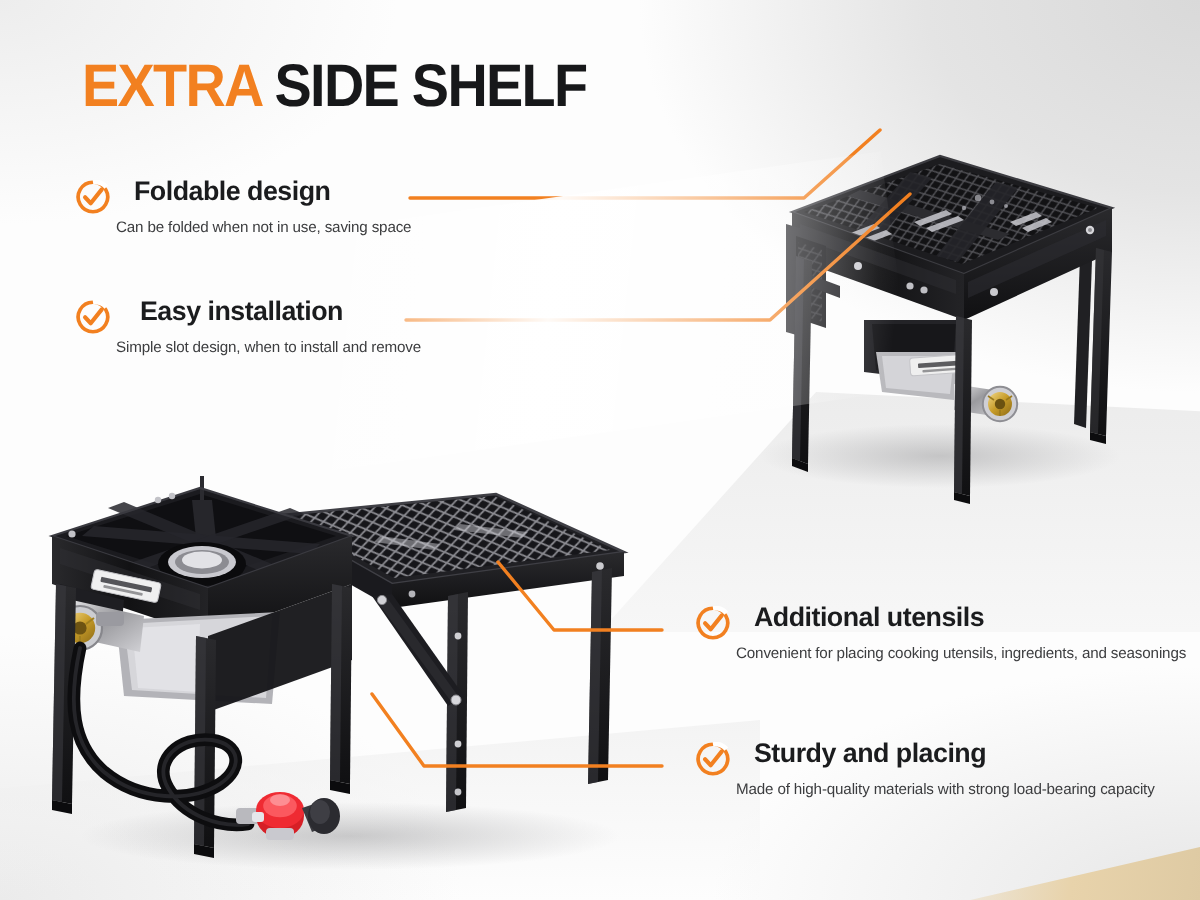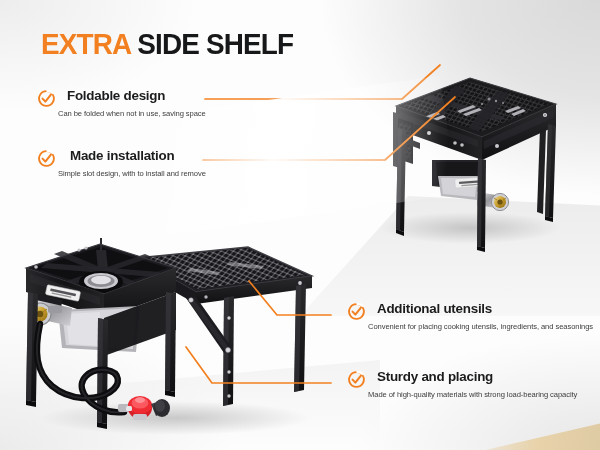--- a/index.html
+++ b/index.html
@@ -335,22 +335,22 @@
     <div class="f-head">Foldable design</div>
     <div class="f-body">Can be folded when not in use, saving space</div>
   </div>
 
   <div class="feat feat-easy">
     <svg class="badge" viewBox="0 0 24 24">
       <path d="M12 1.6 A10.4 10.4 0 1 1 11.9 1.6 Z" fill="none" stroke="#F28020" stroke-width="2.6"></path>
       <path d="M21.4 5.0 A10.4 10.4 0 0 0 12 1.6" fill="none" stroke="#ffffff" stroke-width="3.4"></path>
       <path d="M6.4 12.2 L10.4 16.4 L18.2 6.6" fill="none" stroke="#F28020" stroke-width="2.9" stroke-linecap="round" stroke-linejoin="round"></path>
     </svg>
-    <div class="f-head"> Made installation</div>
-    <div class="f-body">Simple slot design, with to install and remove</div>
+    <div class="f-head"> Easy installation</div>
+    <div class="f-body">Simple slot design, when to install and remove</div>
   </div>
 
   <div class="feat feat-work">
     <svg class="badge" viewBox="0 0 24 24">
       <path d="M12 1.6 A10.4 10.4 0 1 1 11.9 1.6 Z" fill="none" stroke="#F28020" stroke-width="2.6"></path>
       <path d="M21.4 5.0 A10.4 10.4 0 0 0 12 1.6" fill="none" stroke="#ffffff" stroke-width="3.4"></path>
       <path d="M6.4 12.2 L10.4 16.4 L18.2 6.6" fill="none" stroke="#F28020" stroke-width="2.9" stroke-linecap="round" stroke-linejoin="round"></path>
     </svg>
     <div class="f-head">Additional utensils</div>
     <div class="f-body">Convenient for placing cooking utensils, ingredients, and seasonings</div>

